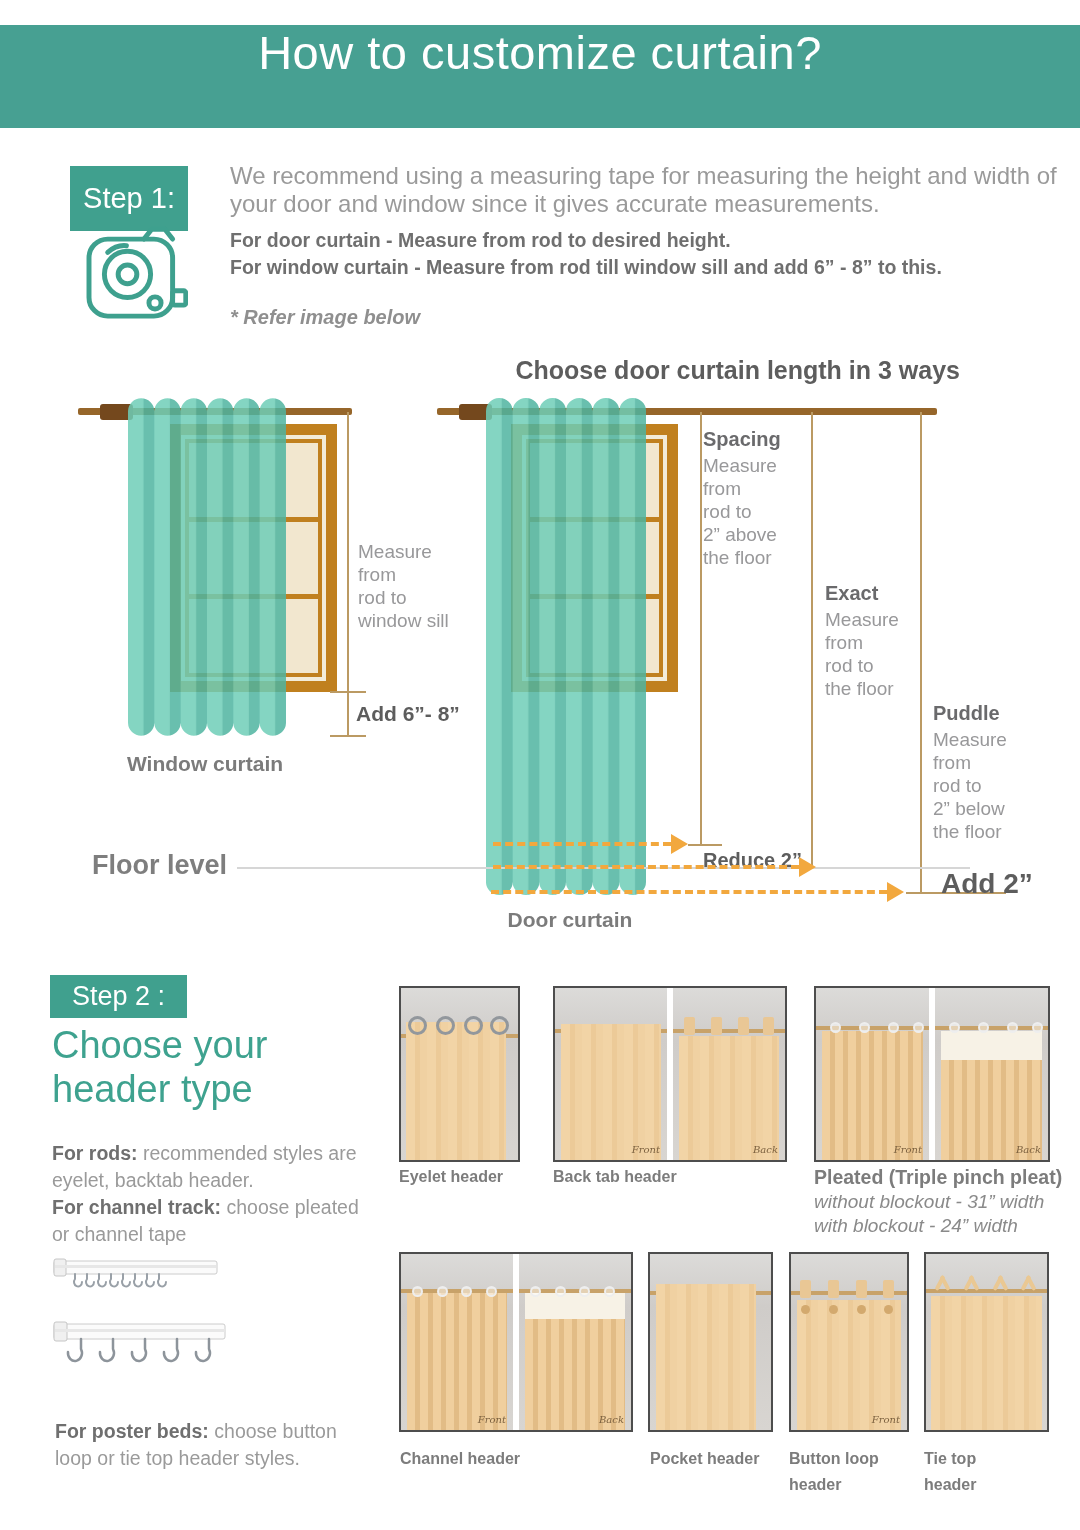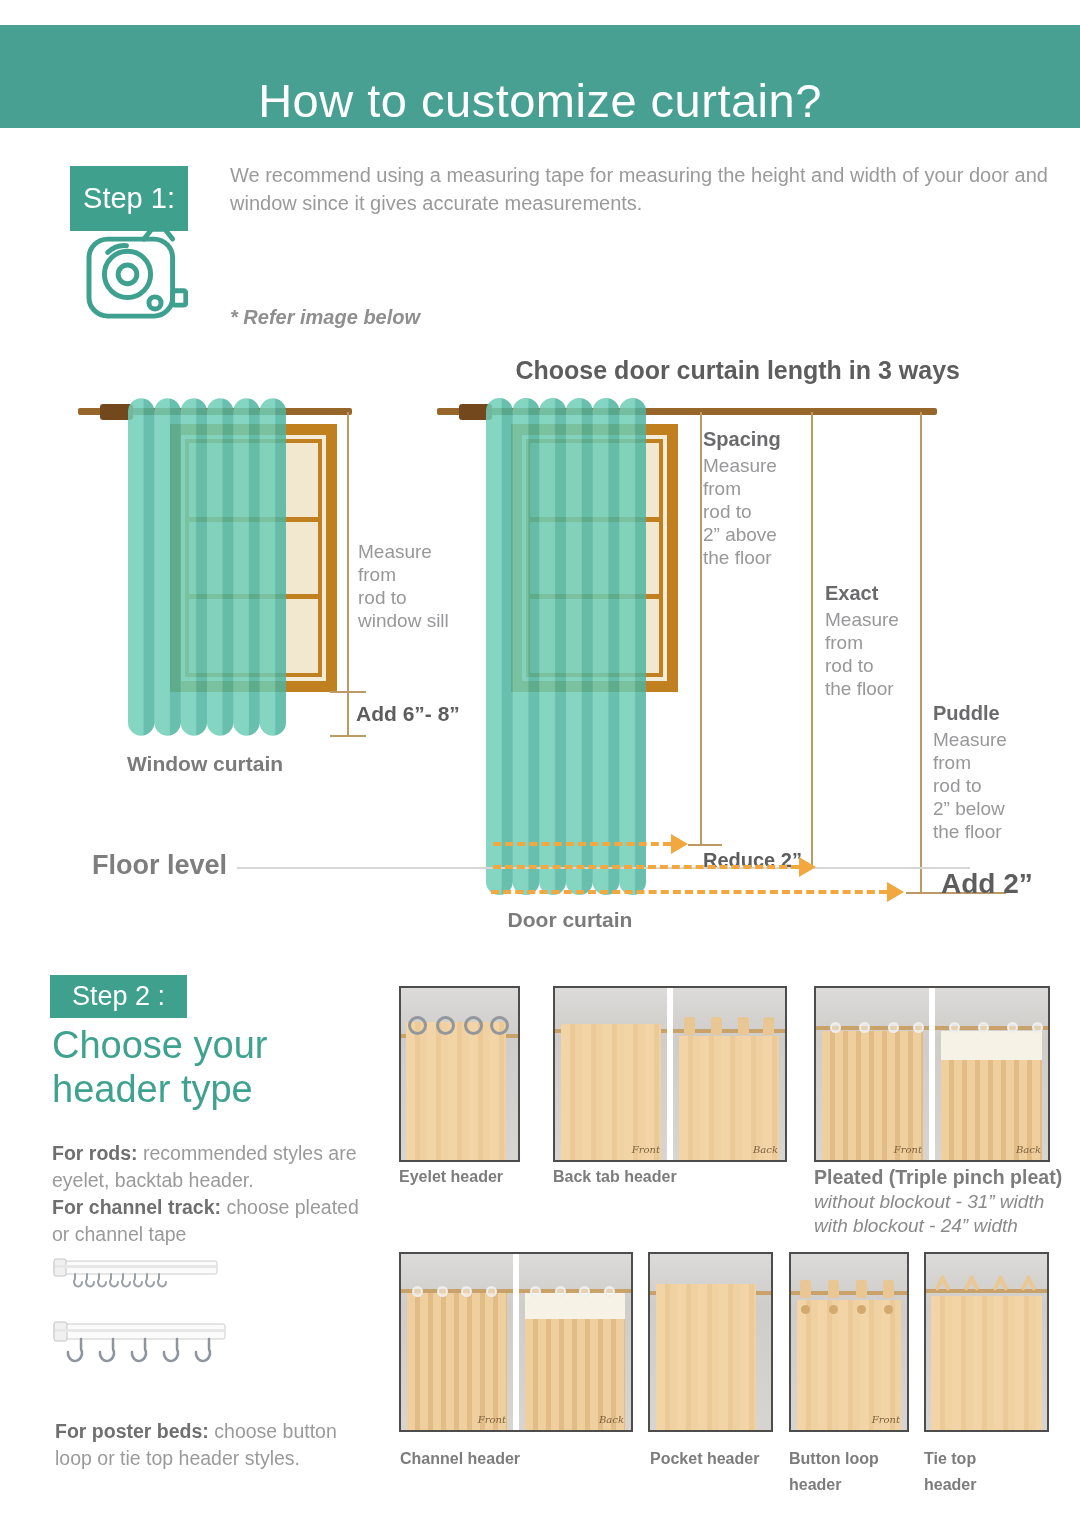--- a/index.html
+++ b/index.html
@@ -2,21 +2,21 @@
 <html><head>
 <meta charset="utf-8">
 <style>
   html,body{margin:0;padding:0;background:#fff}
   .page{position:relative;width:1080px;height:1530px;background:#fff;overflow:hidden;
         font-family:"Liberation Sans",sans-serif;}
   .abs{position:absolute}
 
   
   .banner{position:absolute;left:0;top:25px;width:1080px;height:103px;background:#47a092;
-          display:flex;align-items:flex-end;justify-content:center}
+          display:flex;align-items:flex-start;justify-content:center}
   .banner h1{margin:0;color:#fff;font-size:47px;font-weight:500;letter-spacing:.5px}
 
   
   .badge{position:absolute;background:#40a08e;color:#fff;display:flex;align-items:center;
          justify-content:center;font-weight:500}
 
   
   .g  {color:#9a9a9a}
   .gb {color:#6f6f6f;font-weight:bold}
   .gd {color:#5d5d5d;font-weight:bold}
@@ -70,22 +70,24 @@
 <div class="page">
 
   <header class="banner">
     <h1>How to customize curtain?</h1>
   </header>
 
   <div class="badge" style="left:70px;top:166px;width:118px;height:65px;font-size:29px">
     <span>Step 1:</span>
   </div>
 
-  <div class="abs g" style="left:230px;top:162px;width:830px;font-size:20px;line-height:27.5px">We recommend using a measuring tape for measuring the height and width of your door and window since it gives accurate measurements.</div>
-
+  <div class="abs g" style="left:230px;top:162px;width:830px;font-size:24px;line-height:27.5px">We recommend using a measuring tape for measuring the height and width of your door and window since it gives accurate measurements.</div>
+
+  <div class="abs gb" style="left:230px;top:229px;font-size:19.5px">For door curtain - Measure from rod to desired height.</div>
+  <div class="abs gb" style="left:230px;top:256px;font-size:19.5px">For window curtain - Measure from rod till window sill and add 6” - 8” to this.</div>
 
   <div class="abs" style="left:230px;top:306px;font-size:20px;color:#8f8f8f;font-weight:bold;font-style:italic">* Refer image below</div>
 
   <span class="abs" style="left:78px;top:216px;width:110px;height:110px">
     <svg viewBox="0 0 100 100" width="110" height="110" fill="none" stroke="#3ea08e" stroke-width="4.5" stroke-linecap="round" stroke-linejoin="round">
       <path d="M60 21 l7 -9 h12 l7 9"></path>
       <rect x="10" y="21" width="76" height="70" rx="17"></rect>
       <circle cx="45" cy="53" r="21"></circle>
       <circle cx="45" cy="53" r="8.5"></circle>
       <circle cx="70" cy="79" r="5.5"></circle>

